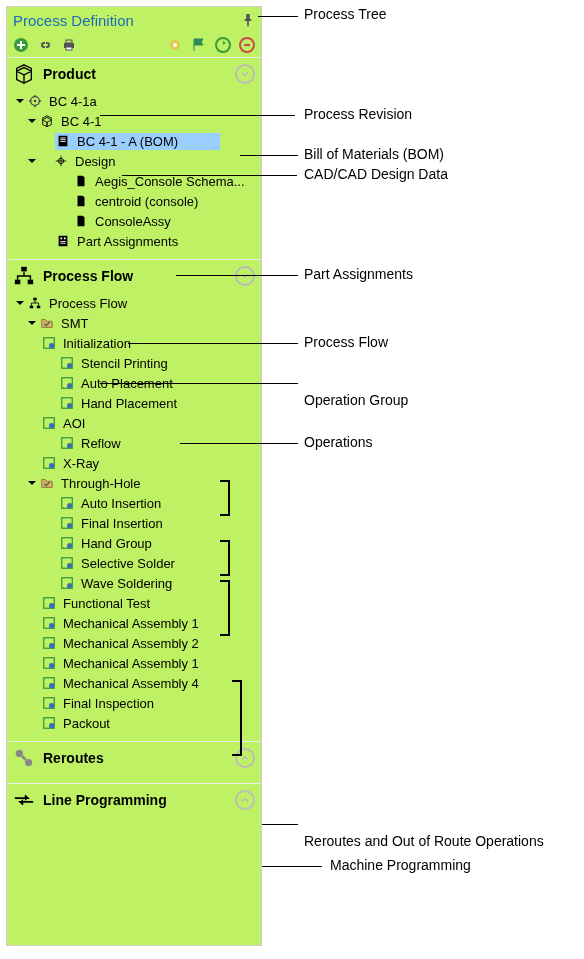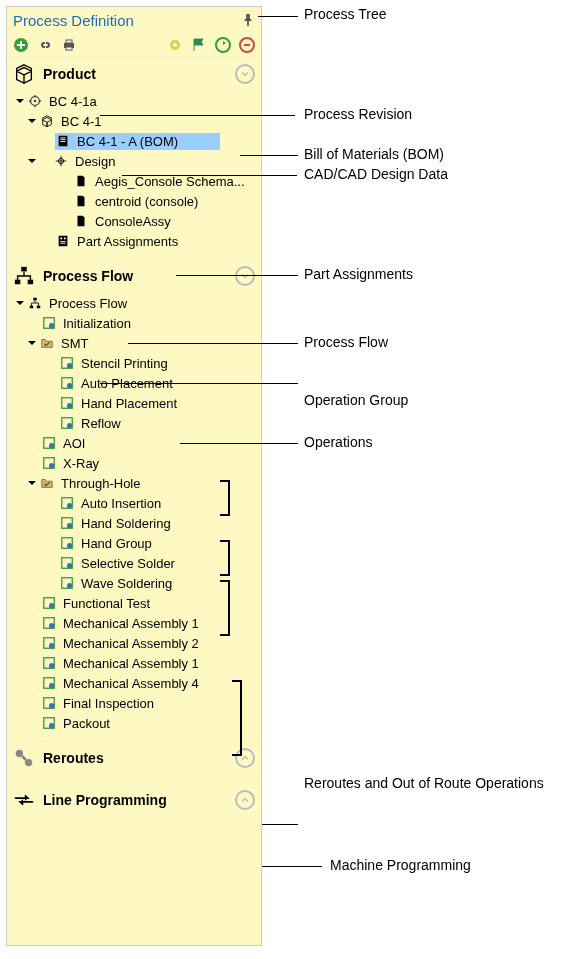--- a/index.html
+++ b/index.html
@@ -12,21 +12,21 @@
     width: 584px;
     height: 959px;
   }
   .panel {
     position: absolute;
     left: 6px;
     top: 6px;
     width: 256px;
     height: 940px;
     border: 1px solid #ccc;
-    background: #fef9c3;
+    background: #bef264;
     overflow: hidden;
   }
   .panel-header {
     display: flex;
     align-items: center;
     justify-content: space-between;
     padding: 2px 6px;
     height: 26px;
   }
   .panel-title {
@@ -300,45 +300,45 @@
           <svg viewBox="0 0 16 16" width="14" height="14">
             <rect x="6" y="2" width="4" height="3" fill="#000"></rect>
             <rect x="2" y="11" width="4" height="3" fill="#000"></rect>
             <rect x="10" y="11" width="4" height="3" fill="#000"></rect>
             <path d="M8 5v3M8 8H4v3M8 8h4v3" stroke="#000" fill="none"></path>
           </svg>
         </span>
       <span class="label">Process Flow</span>
     </div>
     <div class="row">
-      <span class="indent" style="width:34px"></span>
-      <span class="node-icon">
-          <svg viewBox="0 0 16 16" width="14" height="14">
-            <rect x="2" y="2" width="12" height="12" fill="none" stroke="#3a9b3a" stroke-width="1.5"></rect>
-            <circle cx="11" cy="11" r="3" fill="#3a6fb8"></circle>
-          </svg>
-        </span>
-      <span class="label">Initialization</span>
-    </div>
-    <div class="row">
       <span class="indent"></span>
       <span class="tw">
           <svg width="10" height="10" viewBox="0 0 10 10">
             <path d="M1 3l4 4 4-4" fill="#000"></path>
           </svg>
         </span>
       <span class="node-icon">
           <svg viewBox="0 0 16 16" width="14" height="14">
             <path d="M2 4h4l1 2h7v7H2z" fill="#d8b36b" stroke="#8a6d3b"></path>
             <path d="M5 9l2 2 4-4" stroke="#2e6b2e" fill="none" stroke-width="1.5"></path>
           </svg>
         </span>
       <span class="label">SMT</span>
     </div>
     <div class="row">
+      <span class="indent" style="width:34px"></span>
+      <span class="node-icon">
+          <svg viewBox="0 0 16 16" width="14" height="14">
+            <rect x="2" y="2" width="12" height="12" fill="none" stroke="#3a9b3a" stroke-width="1.5"></rect>
+            <circle cx="11" cy="11" r="3" fill="#3a6fb8"></circle>
+          </svg>
+        </span>
+      <span class="label">Initialization</span>
+    </div>
+    <div class="row">
         <span class="indent" style="width:52px"></span>
         <span class="node-icon">
           <svg viewBox="0 0 16 16" width="14" height="14">
             <rect x="2" y="2" width="12" height="12" fill="none" stroke="#3a9b3a" stroke-width="1.5"></rect>
             <circle cx="11" cy="11" r="3" fill="#3a6fb8"></circle>
           </svg>
         </span>
         <span class="label">Stencil Printing</span>
       </div>
     <div class="row">
@@ -355,38 +355,38 @@
         <span class="indent" style="width:52px"></span>
         <span class="node-icon">
           <svg viewBox="0 0 16 16" width="14" height="14">
             <rect x="2" y="2" width="12" height="12" fill="none" stroke="#3a9b3a" stroke-width="1.5"></rect>
             <circle cx="11" cy="11" r="3" fill="#3a6fb8"></circle>
           </svg>
         </span>
         <span class="label">Hand Placement</span>
       </div>
     <div class="row">
+        <span class="indent" style="width:34px"></span>
+        <span class="node-icon">
+          <svg viewBox="0 0 16 16" width="14" height="14">
+            <rect x="2" y="2" width="12" height="12" fill="none" stroke="#3a9b3a" stroke-width="1.5"></rect>
+            <circle cx="11" cy="11" r="3" fill="#3a6fb8"></circle>
+          </svg>
+        </span>
+        <span class="label">AOI</span>
+      </div>
+    <div class="row">
         <span class="indent" style="width:52px"></span>
         <span class="node-icon">
           <svg viewBox="0 0 16 16" width="14" height="14">
             <rect x="2" y="2" width="12" height="12" fill="none" stroke="#3a9b3a" stroke-width="1.5"></rect>
             <circle cx="11" cy="11" r="3" fill="#3a6fb8"></circle>
           </svg>
         </span>
         <span class="label">Reflow</span>
-      </div>
-    <div class="row">
-        <span class="indent" style="width:34px"></span>
-        <span class="node-icon">
-          <svg viewBox="0 0 16 16" width="14" height="14">
-            <rect x="2" y="2" width="12" height="12" fill="none" stroke="#3a9b3a" stroke-width="1.5"></rect>
-            <circle cx="11" cy="11" r="3" fill="#3a6fb8"></circle>
-          </svg>
-        </span>
-        <span class="label">AOI</span>
       </div>
     <div class="row">
         <span class="indent" style="width:34px"></span>
         <span class="node-icon">
           <svg viewBox="0 0 16 16" width="14" height="14">
             <rect x="2" y="2" width="12" height="12" fill="none" stroke="#3a9b3a" stroke-width="1.5"></rect>
             <circle cx="11" cy="11" r="3" fill="#3a6fb8"></circle>
           </svg>
         </span>
         <span class="label">X-Ray</span>
@@ -417,21 +417,21 @@
         <span class="label">Auto Insertion</span>
       </div>
     <div class="row">
         <span class="indent" style="width:52px"></span>
         <span class="node-icon">
           <svg viewBox="0 0 16 16" width="14" height="14">
             <rect x="2" y="2" width="12" height="12" fill="none" stroke="#3a9b3a" stroke-width="1.5"></rect>
             <circle cx="11" cy="11" r="3" fill="#3a6fb8"></circle>
           </svg>
         </span>
-        <span class="label">Hand Soldering</span>
+        <span class="label">Final Insertion</span>
       </div>
     <div class="row">
         <span class="indent" style="width:52px"></span>
         <span class="node-icon">
           <svg viewBox="0 0 16 16" width="14" height="14">
             <rect x="2" y="2" width="12" height="12" fill="none" stroke="#3a9b3a" stroke-width="1.5"></rect>
             <circle cx="11" cy="11" r="3" fill="#3a6fb8"></circle>
           </svg>
         </span>
         <span class="label">Hand Group</span>
@@ -584,16 +584,16 @@
 <div class="anno-line" style="left:128px; top:343px; width:170px;"></div>
 <div class="anno" style="left:304px; top:334px;">Process Flow</div>
 
 <div class="anno-line" style="left:100px; top:383px; width:198px;"></div>
 <div class="anno" style="left:304px; top:374px;margin-top:18px;">Operation Group</div>
 
 <div class="anno-line" style="left:180px; top:443px; width:118px;"></div>
 <div class="anno" style="left:304px; top:434px;">Operations</div>
 
 <div class="anno-line" style="left:262px; top:824px; width:36px;"></div>
-<div class="anno" style="left:304px; top:775px;">Reroutes and Out of Route Operations</div>
+<div class="anno" style="left:304px; top:833px;">Reroutes and Out of Route Operations</div>
 
 <div class="anno-line" style="left:262px; top:866px; width:60px;"></div>
 <div class="anno" style="left:330px; top:857px;">Machine Programming</div>
 
 </body></html>

